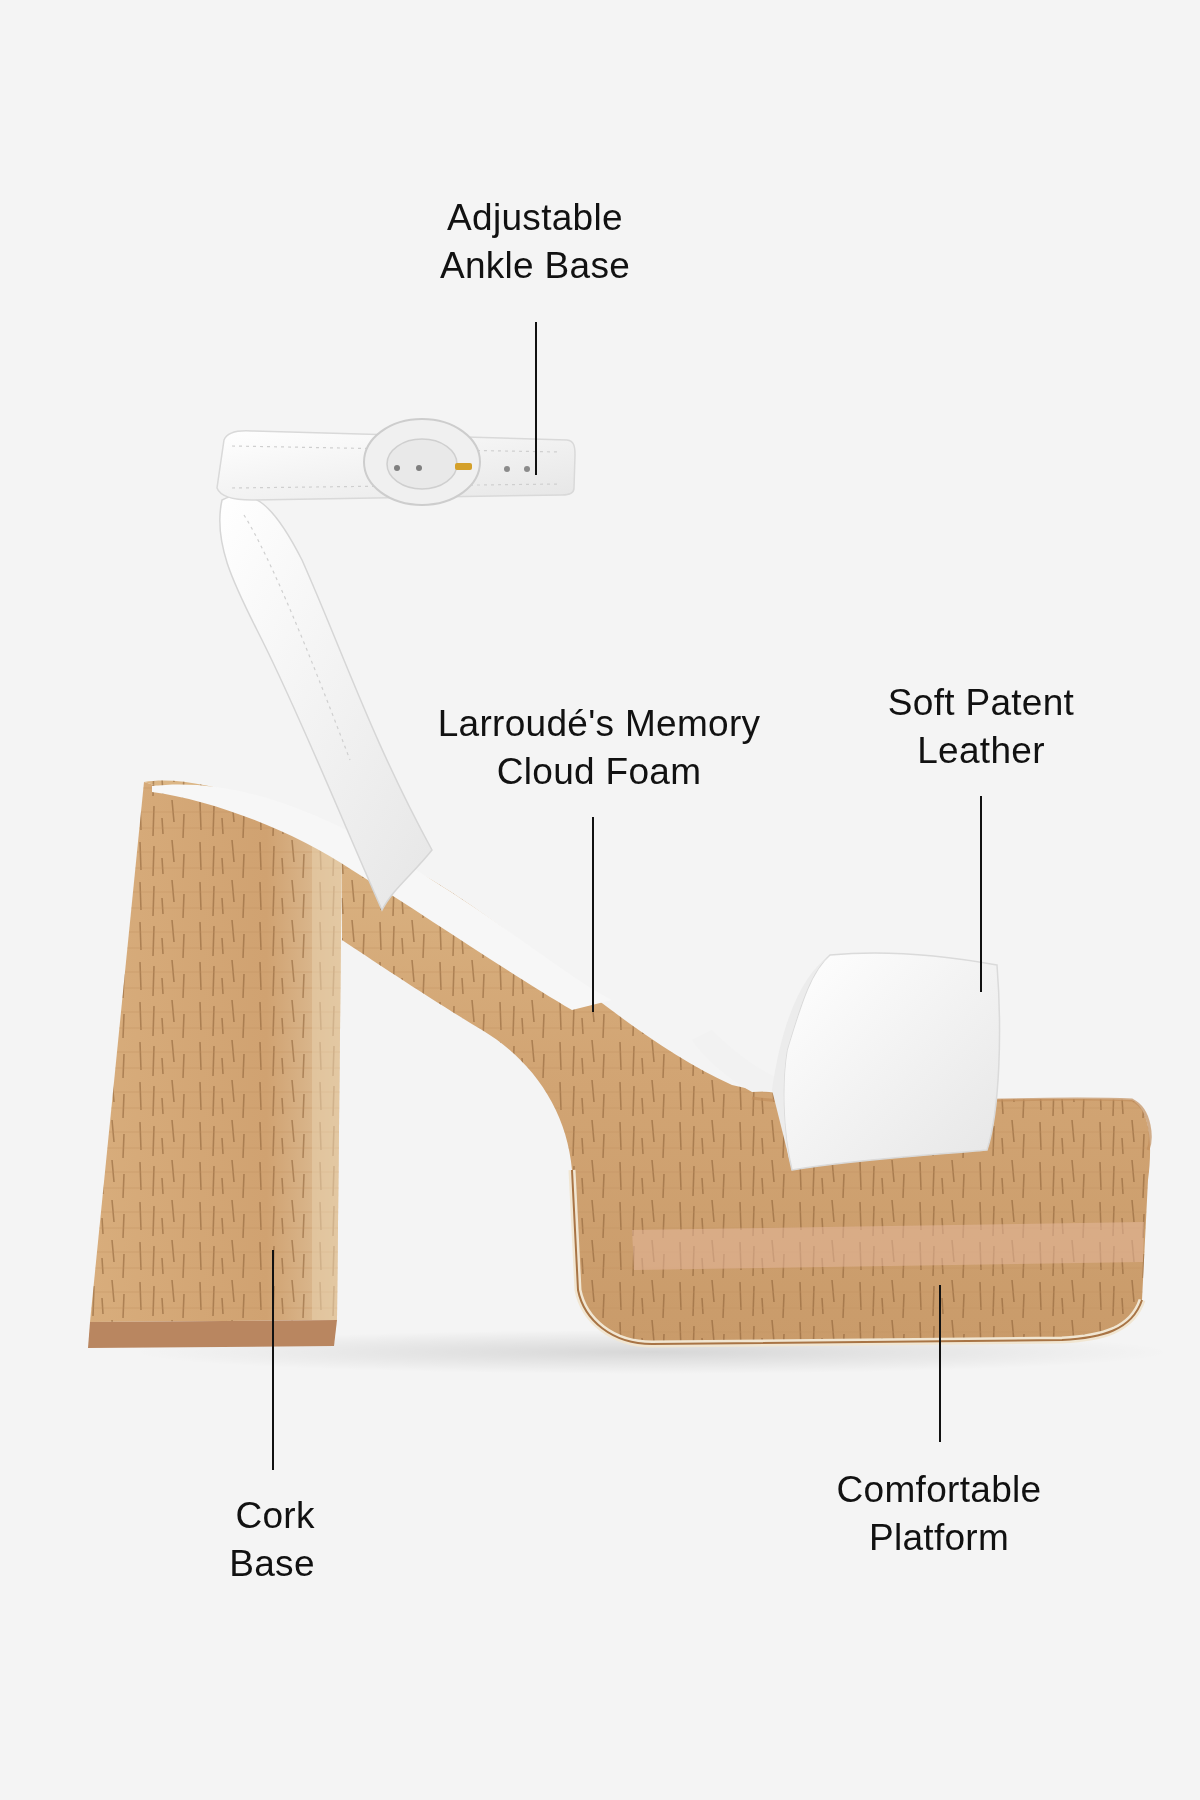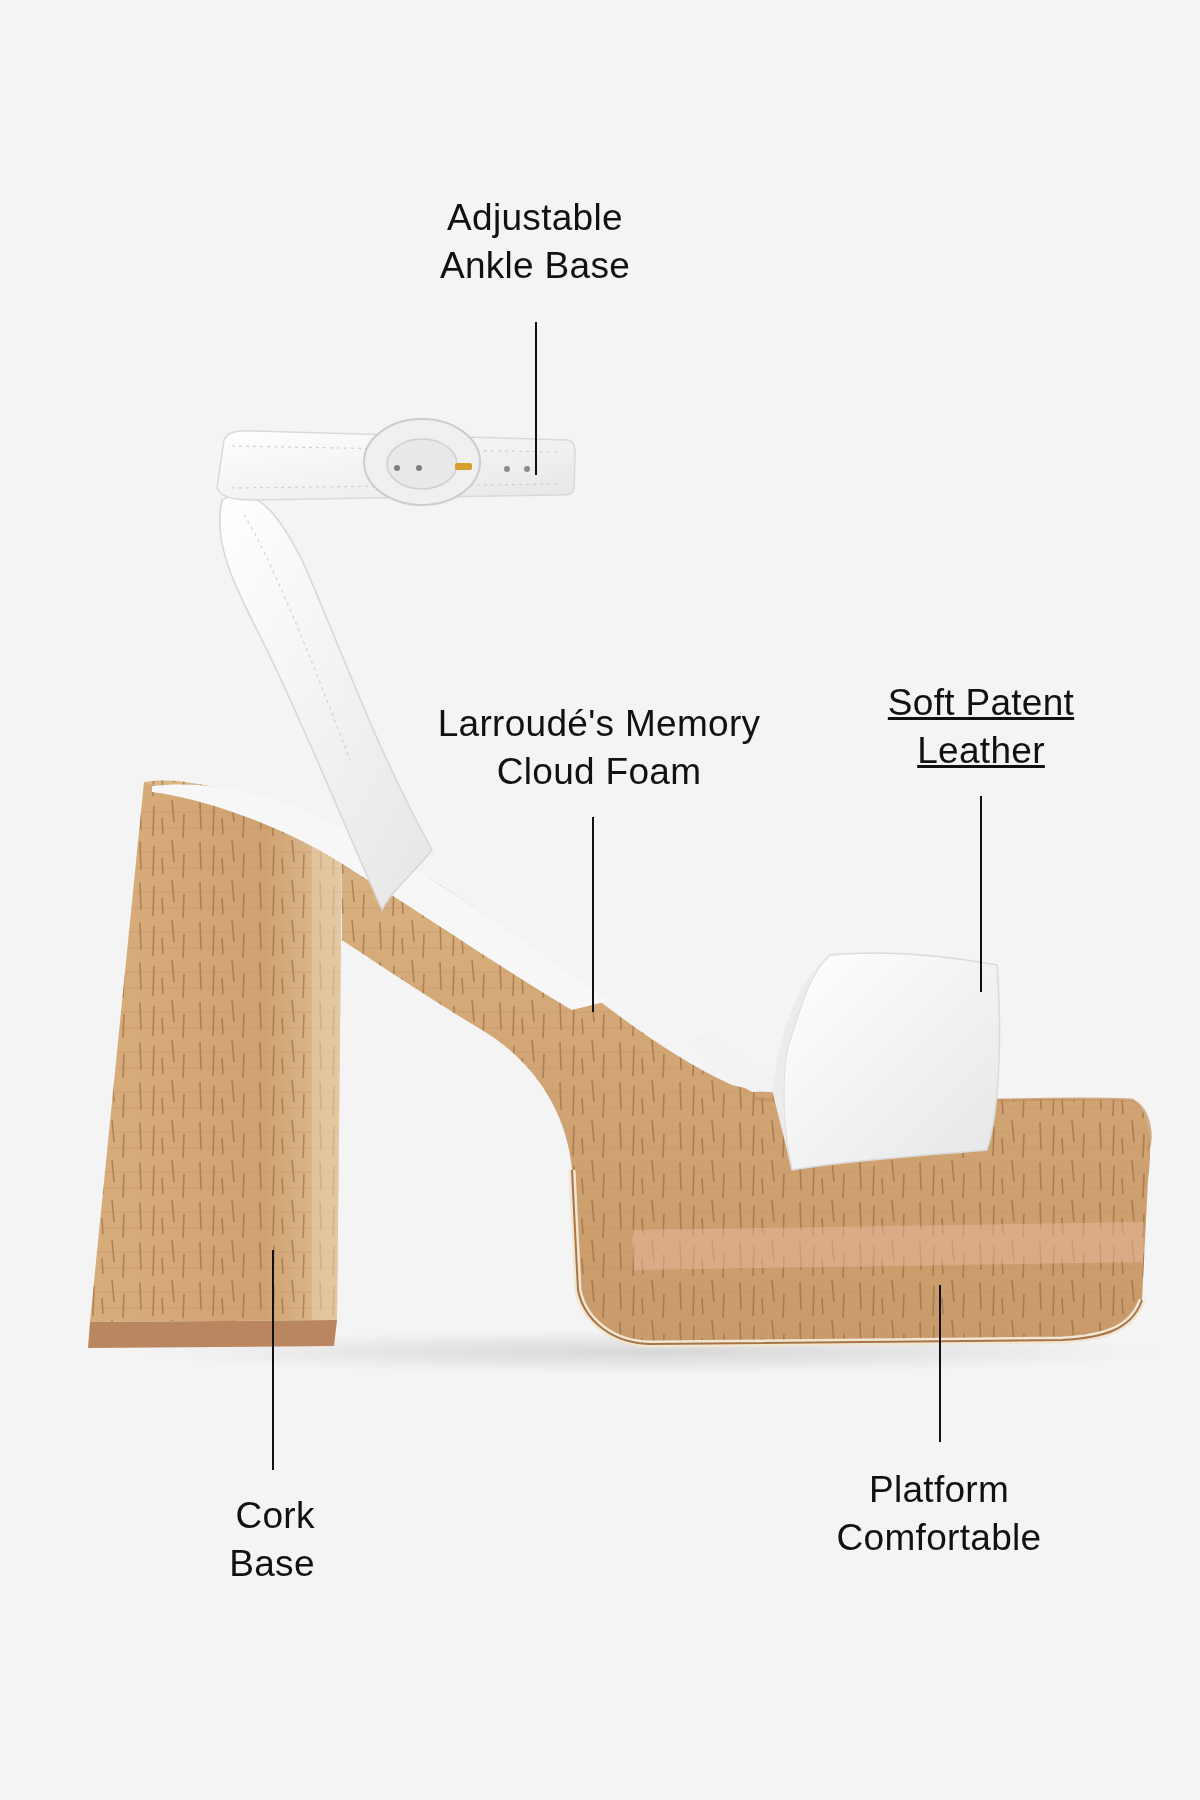--- a/index.html
+++ b/index.html
@@ -119,31 +119,31 @@
     <span>Ankle Base</span>
   </div>
   <div class="leader" style="left:523px; top:322px; height:153px;"></div>
 
   <div class="label" style="left:587px; top:700px;">
     <span>Larroudé's Memory</span>
     <span>Cloud Foam</span>
   </div>
   <div class="leader" style="left:580px; top:817px; height:195px;"></div>
 
-  <div class="label" style="left:969px; top:679px;text-decoration:underline;">
+  <div class="label" style="left:969px; top:679px;">
     <span>Soft Patent</span>
     <span>Leather</span>
   </div>
   <div class="leader" style="left:968px; top:796px; height:196px;"></div>
 
   <div class="leader" style="left:260px; top:1250px; height:220px;"></div>
   <div class="label" style="left:260px; top:1492px;text-align:right;">
     <span>Cork</span>
     <span>Base</span>
   </div>
 
   <div class="leader" style="left:927px; top:1285px; height:157px;"></div>
   <div class="label" style="left:927px; top:1466px;">
+    <span>Comfortable</span>
     <span>Platform</span>
-    <span>Comfortable</span>
   </div>
 
 </div>
 
 </body></html>

